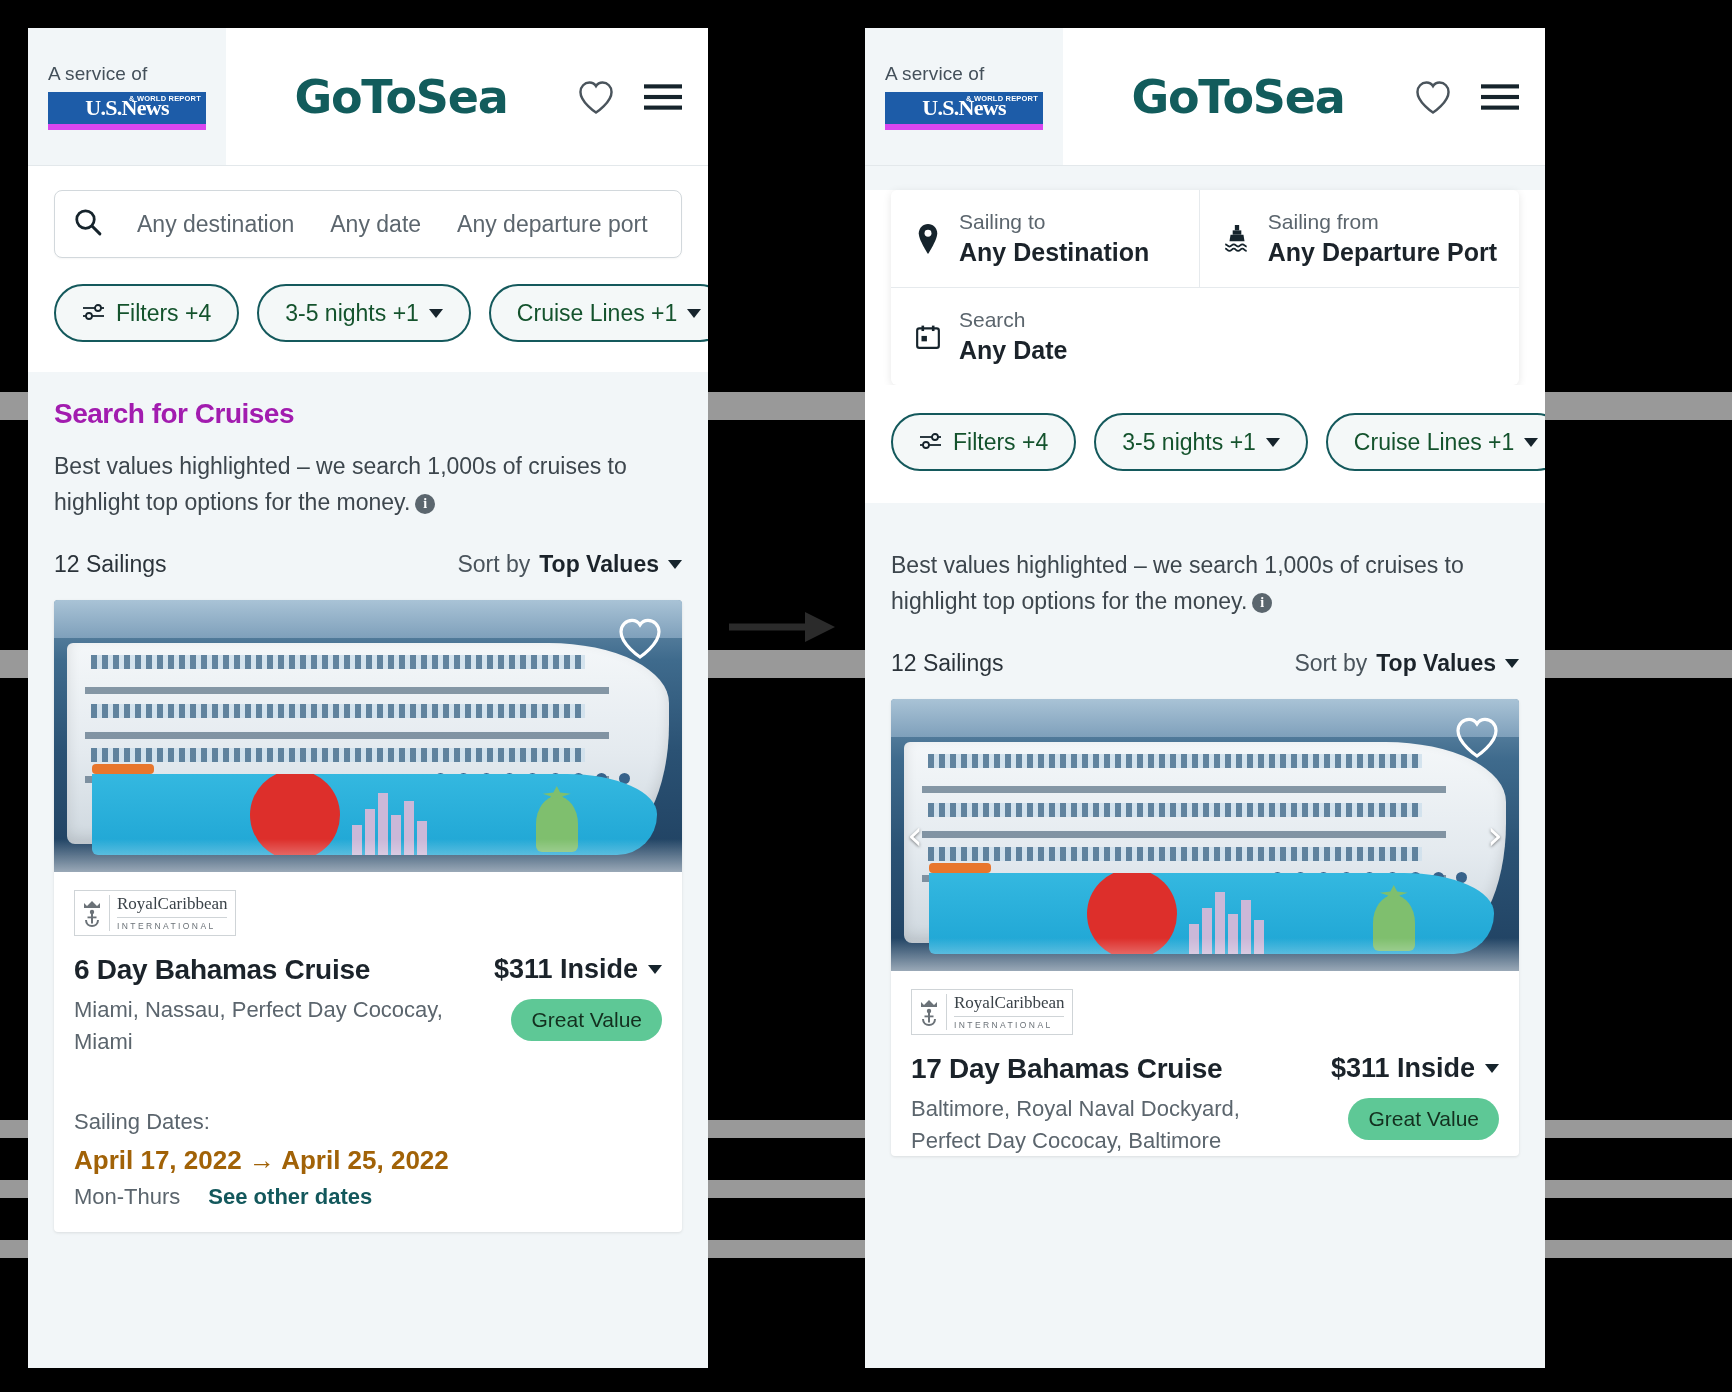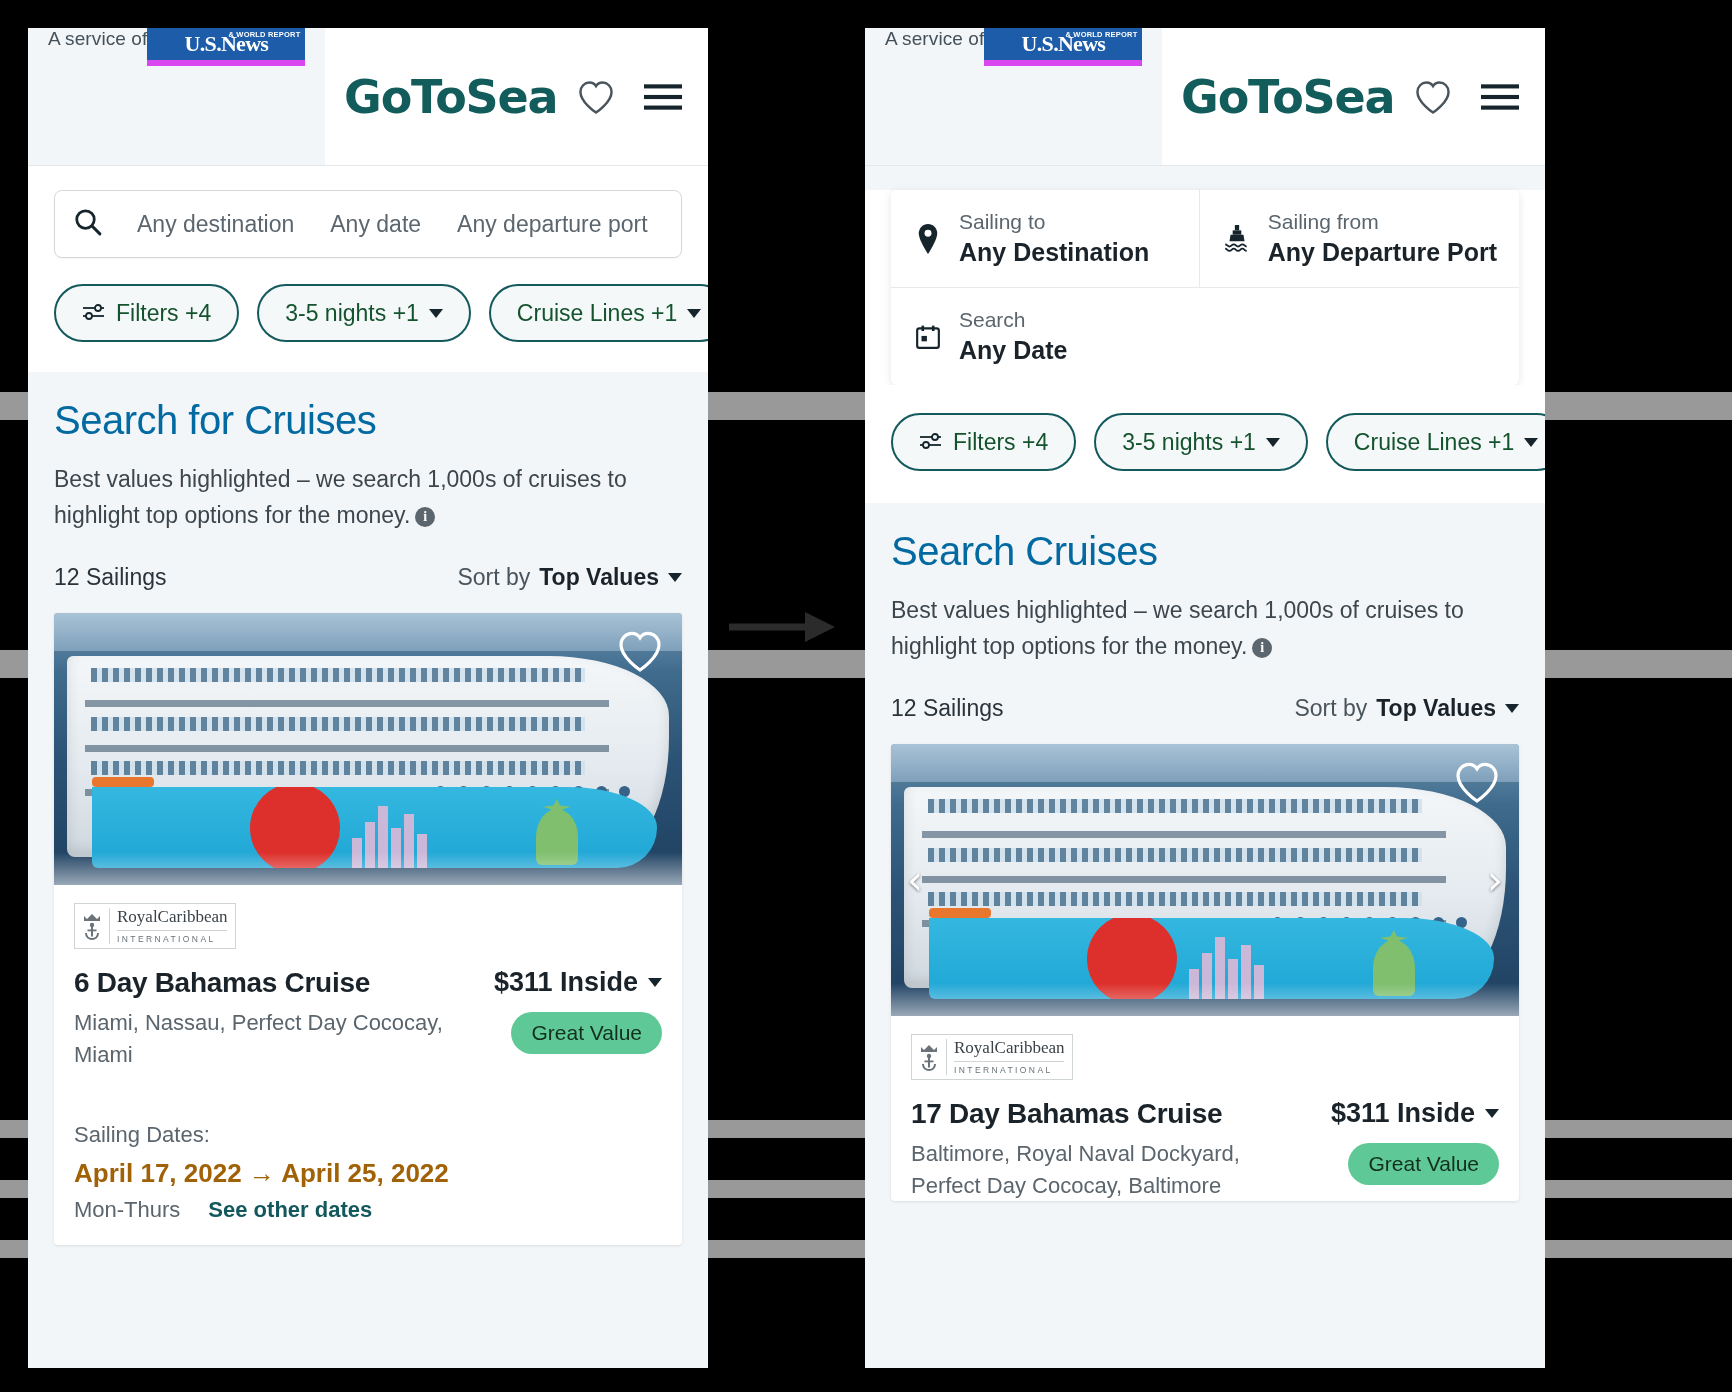--- a/index.html
+++ b/index.html
@@ -33,21 +33,21 @@
 
   
   .hdr {
     display: flex; align-items: stretch;
     background: #ffffff;
     height: 138px;
     border-bottom: 1px solid #e3e8eb;
   }
   .hdr-usnews {
     background: #f2f6f8;
-    display: flex; flex-direction: row; justify-content: center;
+    display: flex; flex-direction: column; justify-content: center;
     padding: 0 20px;
     flex: 0 0 auto;
   }
   .svc-of { font-size: 19px; color: #44505a; margin-bottom: 7px; letter-spacing: .1px;}
   .usnews-logo {
     width: 158px; height: 38px;
     background: #1d5ca8;
     border-bottom: 6px solid #d946ef;
     position: relative;
     display: flex; align-items: center; justify-content: center;
@@ -90,21 +90,21 @@
     display: flex; align-items: center; gap: 10px;
     border: 2px solid #14595c; border-radius: 30px;
     background: #f4f8f8;
     height: 58px; padding: 0 26px;
     font-size: 23px; color: #14532d; white-space: nowrap;
   }
   .caret { width:0;height:0;border-left:7px solid transparent;border-right:7px solid transparent;border-top:9px solid #16242c; }
 
   
   .body { background: #f2f6f8; padding: 26px 26px 0; }
-  .page-title { font-size: 40px; font-weight: 400; color: #0369a1; letter-spacing: -.5px; }
+  .page-title { font-size: 28px; font-weight: 700; color: #a21caf; letter-spacing: -.5px; }
   .page-sub { font-size: 23px; color: #3d464d; line-height: 1.58; margin-top: 18px; max-width: 610px; }
   .info-dot {
     display:inline-flex; align-items:center; justify-content:center;
     width: 20px; height: 20px; border-radius: 50%;
     background: #5b666e; color:#fff; font-size: 14px; font-weight:700;
     font-family: "Liberation Serif", serif;
     vertical-align: 2px; margin-left: 5px;
   }
   .sortrow { display:flex; align-items:center; justify-content:space-between; margin-top: 30px; }
   .sail-count { font-size: 23px; color: #2b333a; }
@@ -487,21 +487,20 @@
           <span class="caret"></span>
         </div>
         <div class="pill">
           <span>Cruise Lines +1</span>
           <span class="caret"></span>
         </div>
       </div>
     </div>
 
     <div class="body">
-      <div class="page-title">Search Cruises</div>
       <div class="page-sub"><span>Best values highlighted – we search 1,000s of cruises to highlight top options for the money.</span><span class="info-dot">i</span></div>
 
       <div class="sortrow">
         <div class="sail-count">12 Sailings</div>
         <div class="sortby">
           <span>Sort by</span>
           <b>Top Values</b>
           <span class="caret"></span>
         </div>
       </div>

